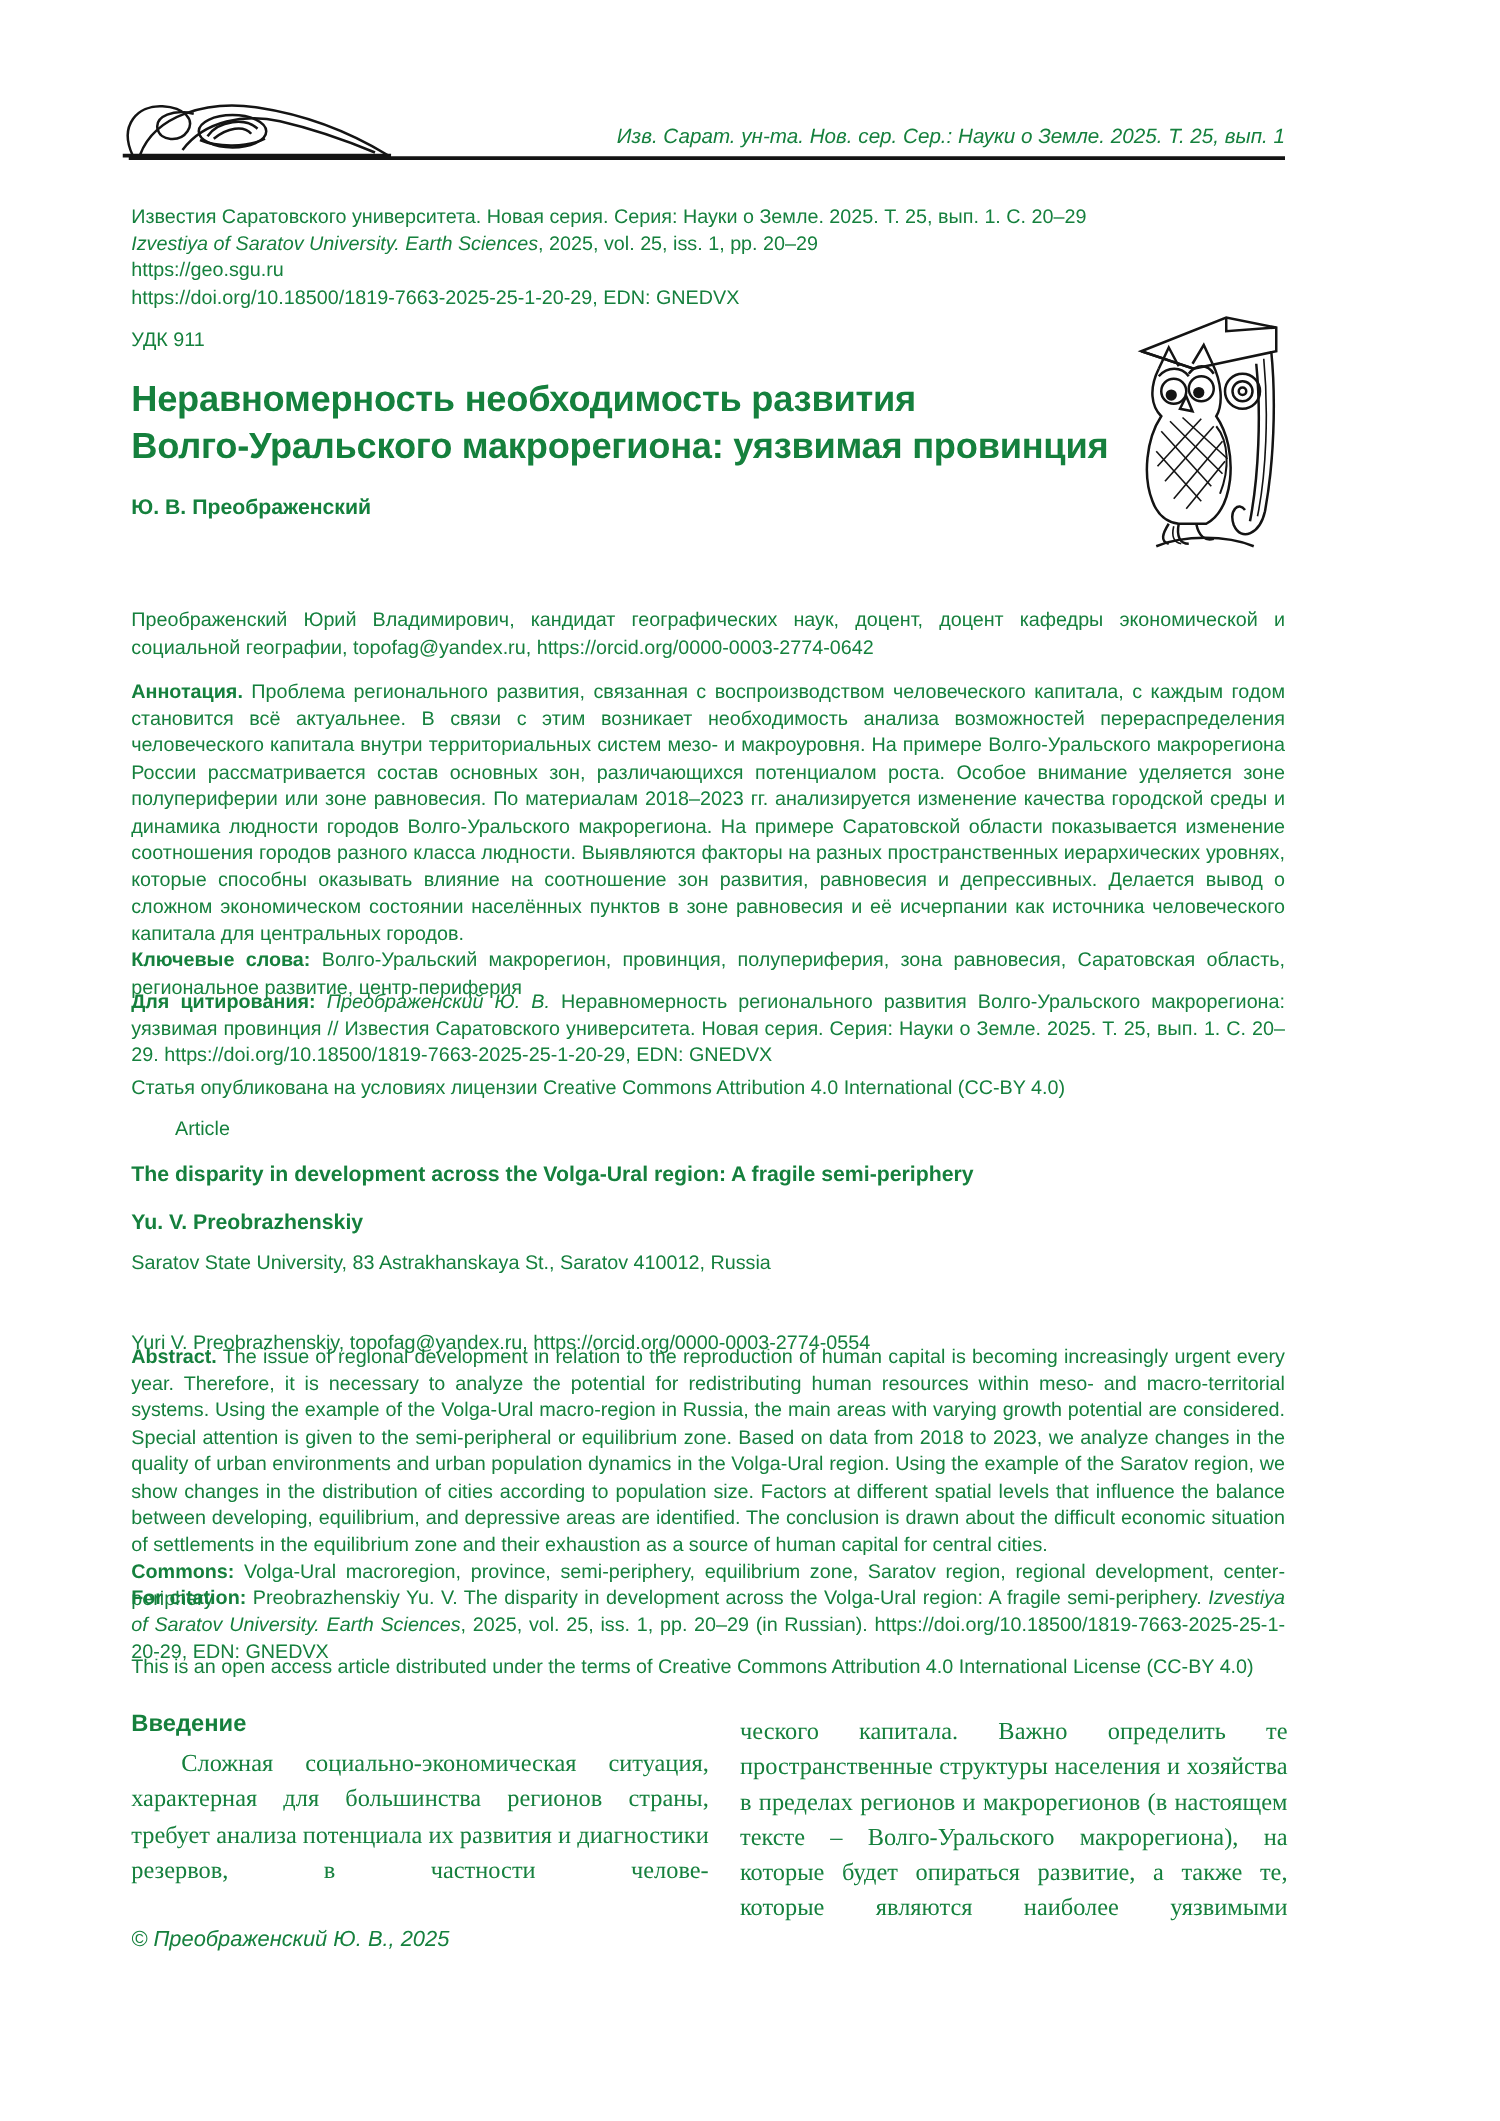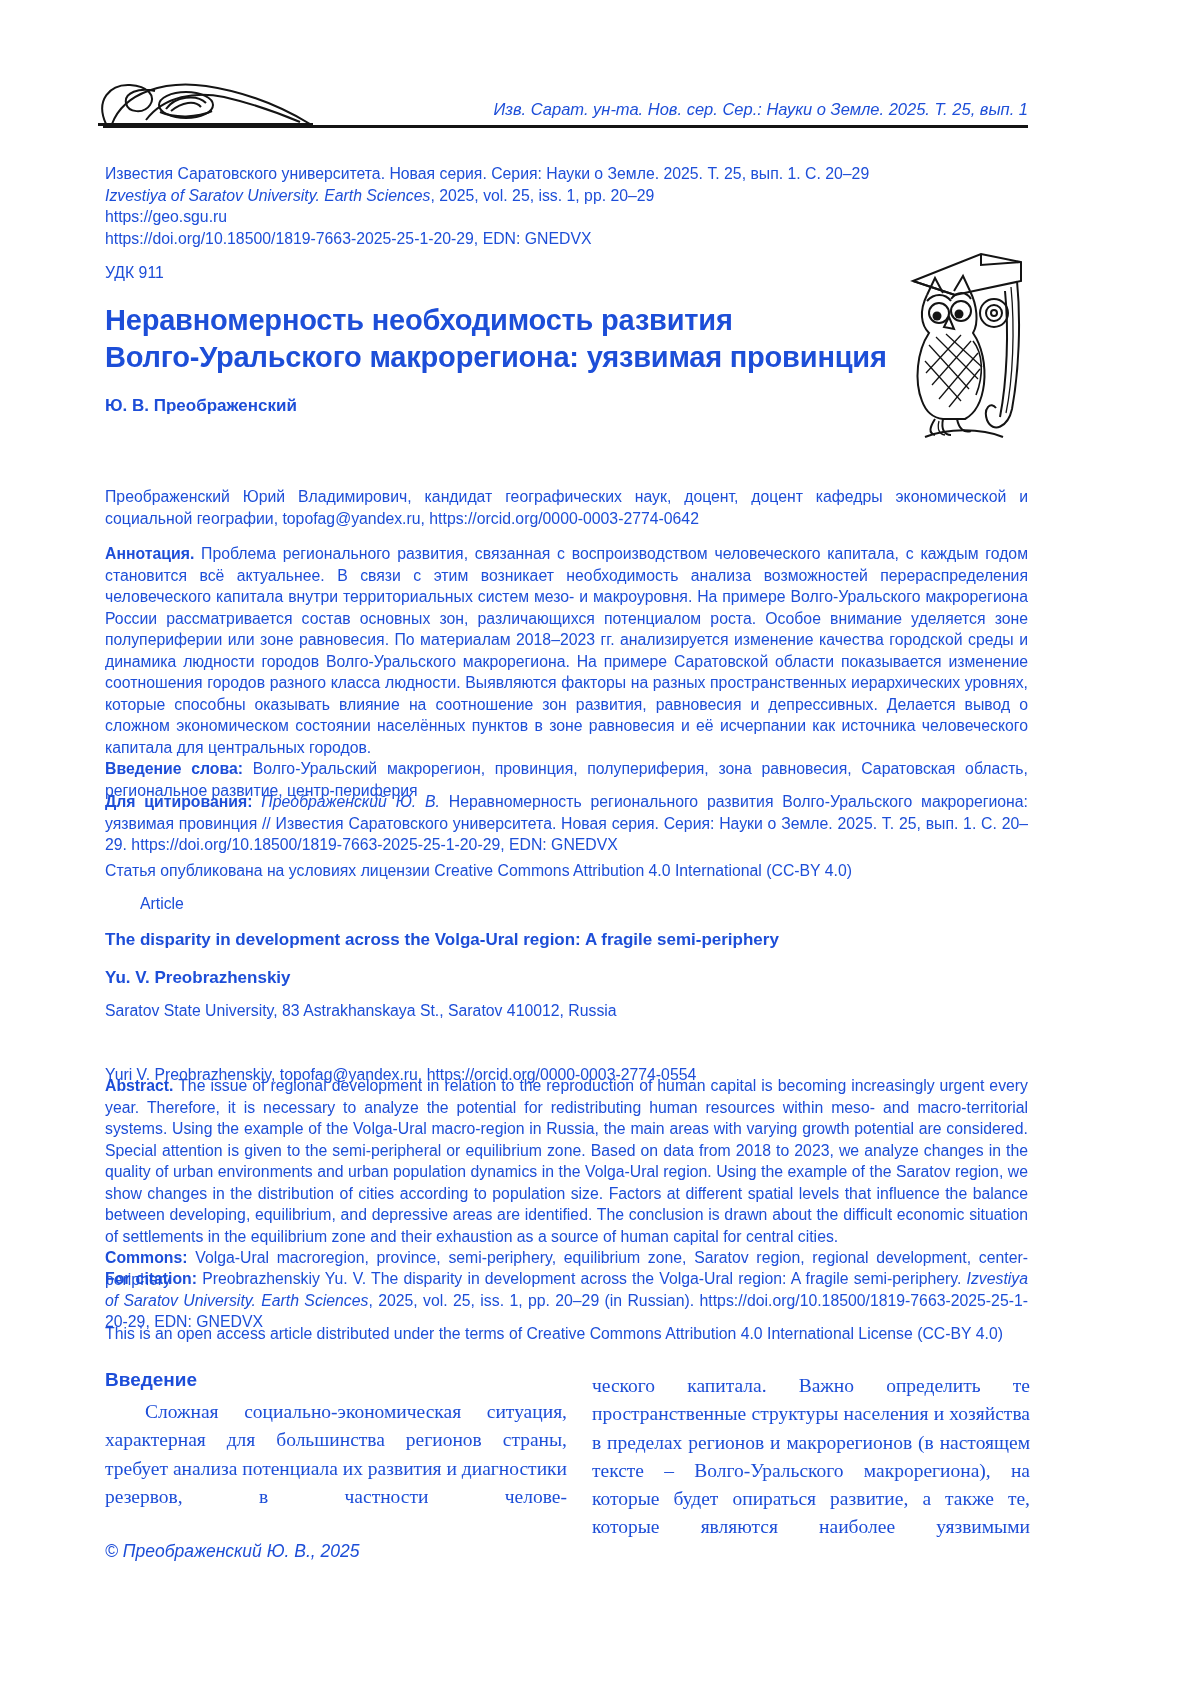--- a/index.html
+++ b/index.html
@@ -1,18 +1,18 @@
 <!DOCTYPE html>
 <html><head>
 <meta charset="utf-8">
 <style>
   html,body{margin:0;padding:0;background:#e9e9e9;}
   .page{
     position:relative;width:1200px;height:1697px;margin:0 auto;
-    background:#ffffff;color:#1d4ed8;
+    background:#ffffff;color:#15803d;
     font-family:"Liberation Sans",sans-serif;
     overflow:hidden;
   }
   .abs{position:absolute;}
   .block{position:absolute;left:105px;width:923px;}
   .sans16{font-size:15.8px;line-height:21.5px;}
   .b{font-weight:700;}
   .i{font-style:italic;}
   .just{text-align:justify;}
   .rule{position:absolute;left:103px;top:125px;width:925px;height:2.5px;background:#141414;}
@@ -104,21 +104,21 @@
       <path d="M24,188 C46,179 80,179 102,188"></path>
     </svg>
   </span>
 
   <div class="block b" style="top:396px;font-size:17px;">Ю. В. Преображенский</div>
   <div class="block sans16 just" style="top:486px;">Преображенский Юрий Владимирович, кандидат географических наук, доцент, доцент кафедры экономической и социальной географии, topofag@yandex.ru, https://orcid.org/0000-0003-2774-0642</div>
 
   <div class="block sans16 just" style="top:543px;">
     <p><span class="b">Аннотация.</span>
       <span>Проблема регионального развития, связанная с воспроизводством человеческого капитала, с каждым годом становится всё актуальнее. В связи с этим возникает необходимость анализа возможностей перераспределения человеческого капитала внутри территориальных систем мезо- и макроуровня. На примере Волго-Уральского макрорегиона России рассматривается состав основных зон, различающихся потенциалом роста. Особое внимание уделяется зоне полупериферии или зоне равновесия. По материалам 2018–2023 гг. анализируется изменение качества городской среды и динамика людности городов Волго-Уральского макрорегиона. На примере Саратовской области показывается изменение соотношения городов разного класса людности. Выявляются факторы на разных пространственных иерархических уровнях, которые способны оказывать влияние на соотношение зон развития, равновесия и депрессивных. Делается вывод о сложном экономическом состоянии населённых пунктов в зоне равновесия и её исчерпании как источника человеческого капитала для центральных городов.</span></p>
-    <p><span class="b">Введение слова:</span>
+    <p><span class="b">Ключевые слова:</span>
       <span>Волго-Уральский макрорегион, провинция, полупериферия, зона равновесия, Саратовская область, региональное развитие, центр-периферия</span></p>
   </div>
 
   <div class="block sans16 just" style="top:791px;">
     <span class="b">Для цитирования:</span>
     <span class="i">Преображенский Ю. В.</span>
     <span>Неравномерность регионального развития Волго-Уральского макрорегиона: уязвимая провинция // Известия Саратовского университета. Новая серия. Серия: Науки о Земле. 2025. Т. 25, вып. 1. С. 20–29. https://doi.org/10.18500/1819-7663-2025-25-1-20-29, EDN: GNEDVX</span>
   </div>
 
   <div class="block sans16" style="top:860px;">Статья опубликована на условиях лицензии Creative Commons Attribution 4.0 International (CC-BY 4.0)</div>

